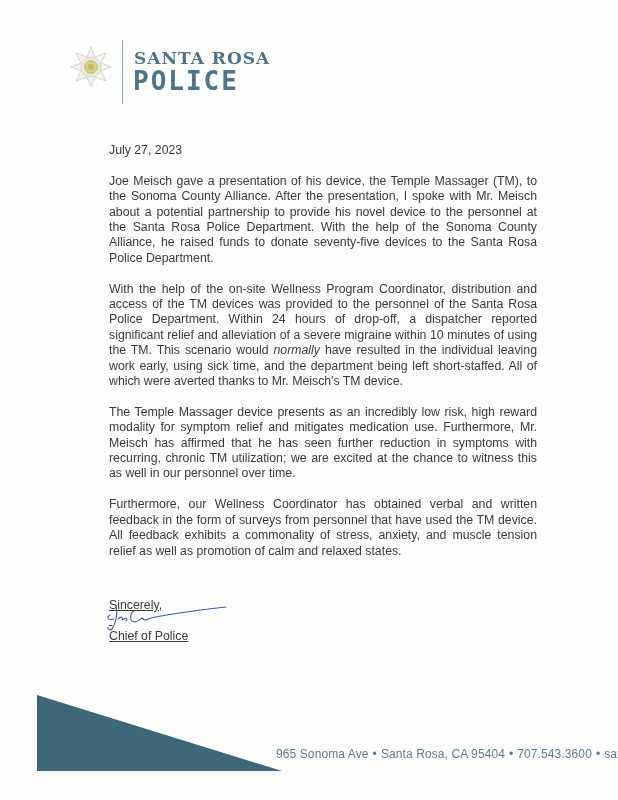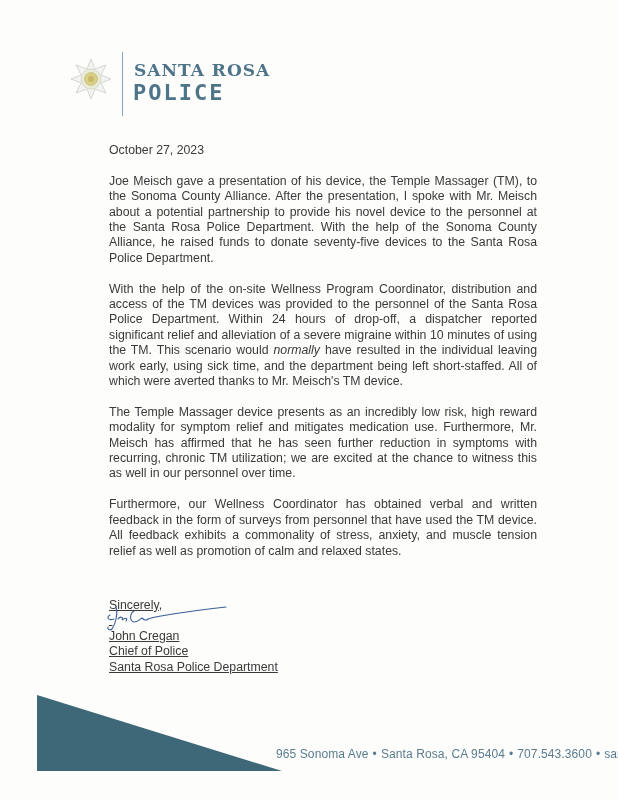--- a/index.html
+++ b/index.html
@@ -1,29 +1,29 @@
 <!DOCTYPE html>
 <html><head>
 <meta charset="utf-8">
 <style>
   html, body { margin: 0; padding: 0; }
   body {
     width: 618px; height: 800px; background: #fdfdfc; position: relative; overflow: hidden;
     font-family: "Liberation Sans", sans-serif; color: #3a3a3a;
   }
-  .letterhead { position: absolute; left: 0; top: 16px; width: 618px; height: 110px; }
+  .letterhead { position: absolute; left: 0; top: 4px; width: 618px; height: 110px; }
   .badge { position: absolute; left: 70px; top: 42px; width: 42px; height: 42px; }
   .divider { position: absolute; left: 122px; top: 36px; width: 1px; height: 64px; background: #8aa3b2; }
   .brand-top {
     position: absolute; left: 134px; top: 44px; font-family: "DejaVu Serif", serif;
     font-size: 17px; letter-spacing: 1px; color: #4d7489; font-weight: bold; white-space: nowrap;
   }
   .brand-bottom {
     position: absolute; left: 133px; top: 62px; font-family: "DejaVu Sans Mono", monospace;
-    font-size: 22px; letter-spacing: 2px; font-weight: bold; color: #4d7489; white-space: nowrap; line-height: 30px;
+    font-size: 26px; letter-spacing: 2px; font-weight: bold; color: #4d7489; white-space: nowrap; line-height: 30px;
   }
   .content { position: absolute; left: 109px; top: 143px; width: 428px; font-size: 12.3px; line-height: 15.4px; }
   .content p { margin: 0 0 15.4px 0; text-align: justify; }
   .date { margin-bottom: 15.4px; }
   .closing { position: absolute; left: 109px; top: 598px; font-size: 12.3px; line-height: 15.4px; text-decoration: underline; }
   .closing .line { display: block; white-space: nowrap; }
   .signature { position: absolute; left: 104px; top: 603px; width: 125px; height: 30px; }
   .footer-triangle { position: absolute; left: 0; top: 0; width: 618px; height: 800px; pointer-events: none; }
   .footer-contact {
     position: absolute; left: 276px; top: 747px; font-size: 12px; color: #5a7c90; white-space: nowrap; letter-spacing: 0.1px;
@@ -39,33 +39,31 @@
     <circle cx="21" cy="21" r="10" fill="#e9ecd9" stroke="#c4c7b8" stroke-width="0.6"></circle>
     <circle cx="21" cy="21" r="6.5" fill="#d9cf86" stroke="#b7aa5e" stroke-width="0.5"></circle>
     <circle cx="21" cy="21" r="3" fill="#c7b868"></circle>
   </svg>
   <div class="divider"></div>
   <div class="brand-top">SANTA ROSA</div>
   <div class="brand-bottom">POLICE</div>
 </div>
 
 <div class="content">
-  <div class="date">October 27, 2023</div>
+  <div class="date">July 27, 2023</div>
   <p>Joe Meisch gave a presentation of his device, the Temple Massager (TM), to the Sonoma County Alliance. After the presentation, I spoke with Mr. Meisch about a potential partnership to provide his novel device to the personnel at the Santa Rosa Police Department. With the help of the Sonoma County Alliance, he raised funds to donate seventy-five devices to the Santa Rosa Police Department.</p>
   <p><span>With the help of the on-site Wellness Program Coordinator, distribution and access of the TM devices was provided to the personnel of the Santa Rosa Police Department. Within 24 hours of drop-off, a dispatcher reported significant relief and alleviation of a severe migraine within 10 minutes of using the TM. This scenario would </span><em>normally</em><span> have resulted in the individual leaving work early, using sick time, and the department being left short-staffed. All of which were averted thanks to Mr. Meisch's TM device.</span></p>
   <p>The Temple Massager device presents as an incredibly low risk, high reward modality for symptom relief and mitigates medication use. Furthermore, Mr. Meisch has affirmed that he has seen further reduction in symptoms with recurring, chronic TM utilization; we are excited at the chance to witness this as well in our personnel over time.</p>
   <p>Furthermore, our Wellness Coordinator has obtained verbal and written feedback in the form of surveys from personnel that have used the TM device. All feedback exhibits a commonality of stress, anxiety, and muscle tension relief as well as promotion of calm and relaxed states.</p>
 </div>
 
 <div class="closing">
   <span class="line">Sincerely,</span>
   <span class="line">&nbsp;</span>
-  <span class="line">John Cregan</span>
   <span class="line">Chief of Police</span>
-  <span class="line">Santa Rosa Police Department</span>
 </div>
 
 <svg class="signature" viewBox="0 0 125 30">
   <path d="M6 12 C2 14 4 18 10 16 M12 4 C14 10 12 20 8 26 C6 28 3 26 4 24 M14 16 C16 13 20 14 18 17 C22 14 24 15 22 18 M30 8 C26 10 25 18 30 19 C34 19 36 16 38 15 C40 17 42 18 44 16 C50 14 70 10 122 4" fill="none" stroke="#3c5f9a" stroke-width="1.1" stroke-linecap="round"></path>
 </svg>
 
 <svg class="footer-triangle" viewBox="0 0 618 800">
   <polygon points="37,695 37,771 282,771" fill="#3e6778"></polygon>
 </svg>
 

